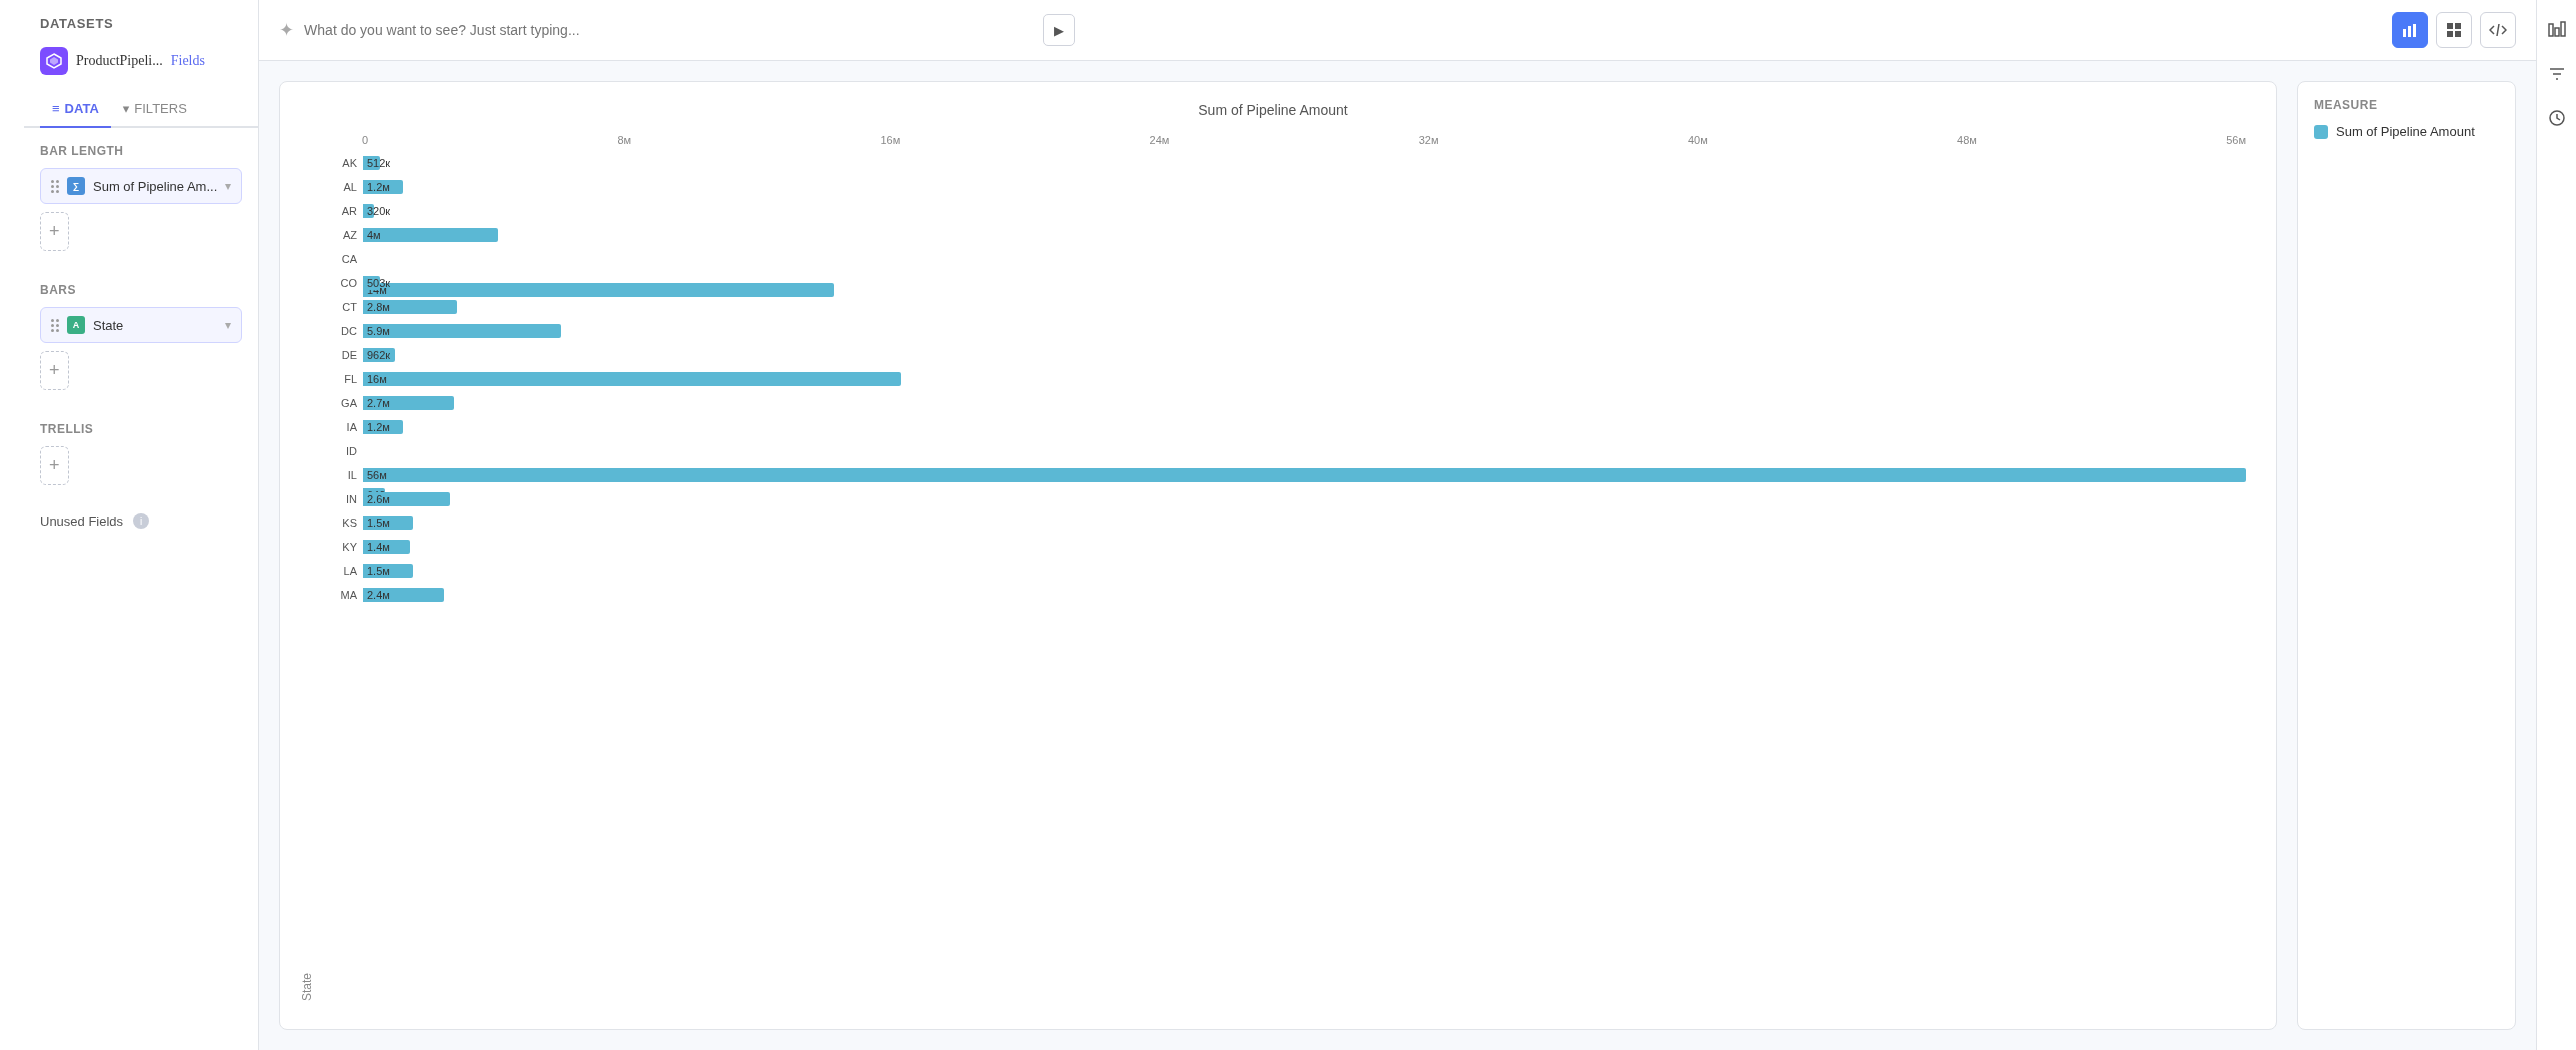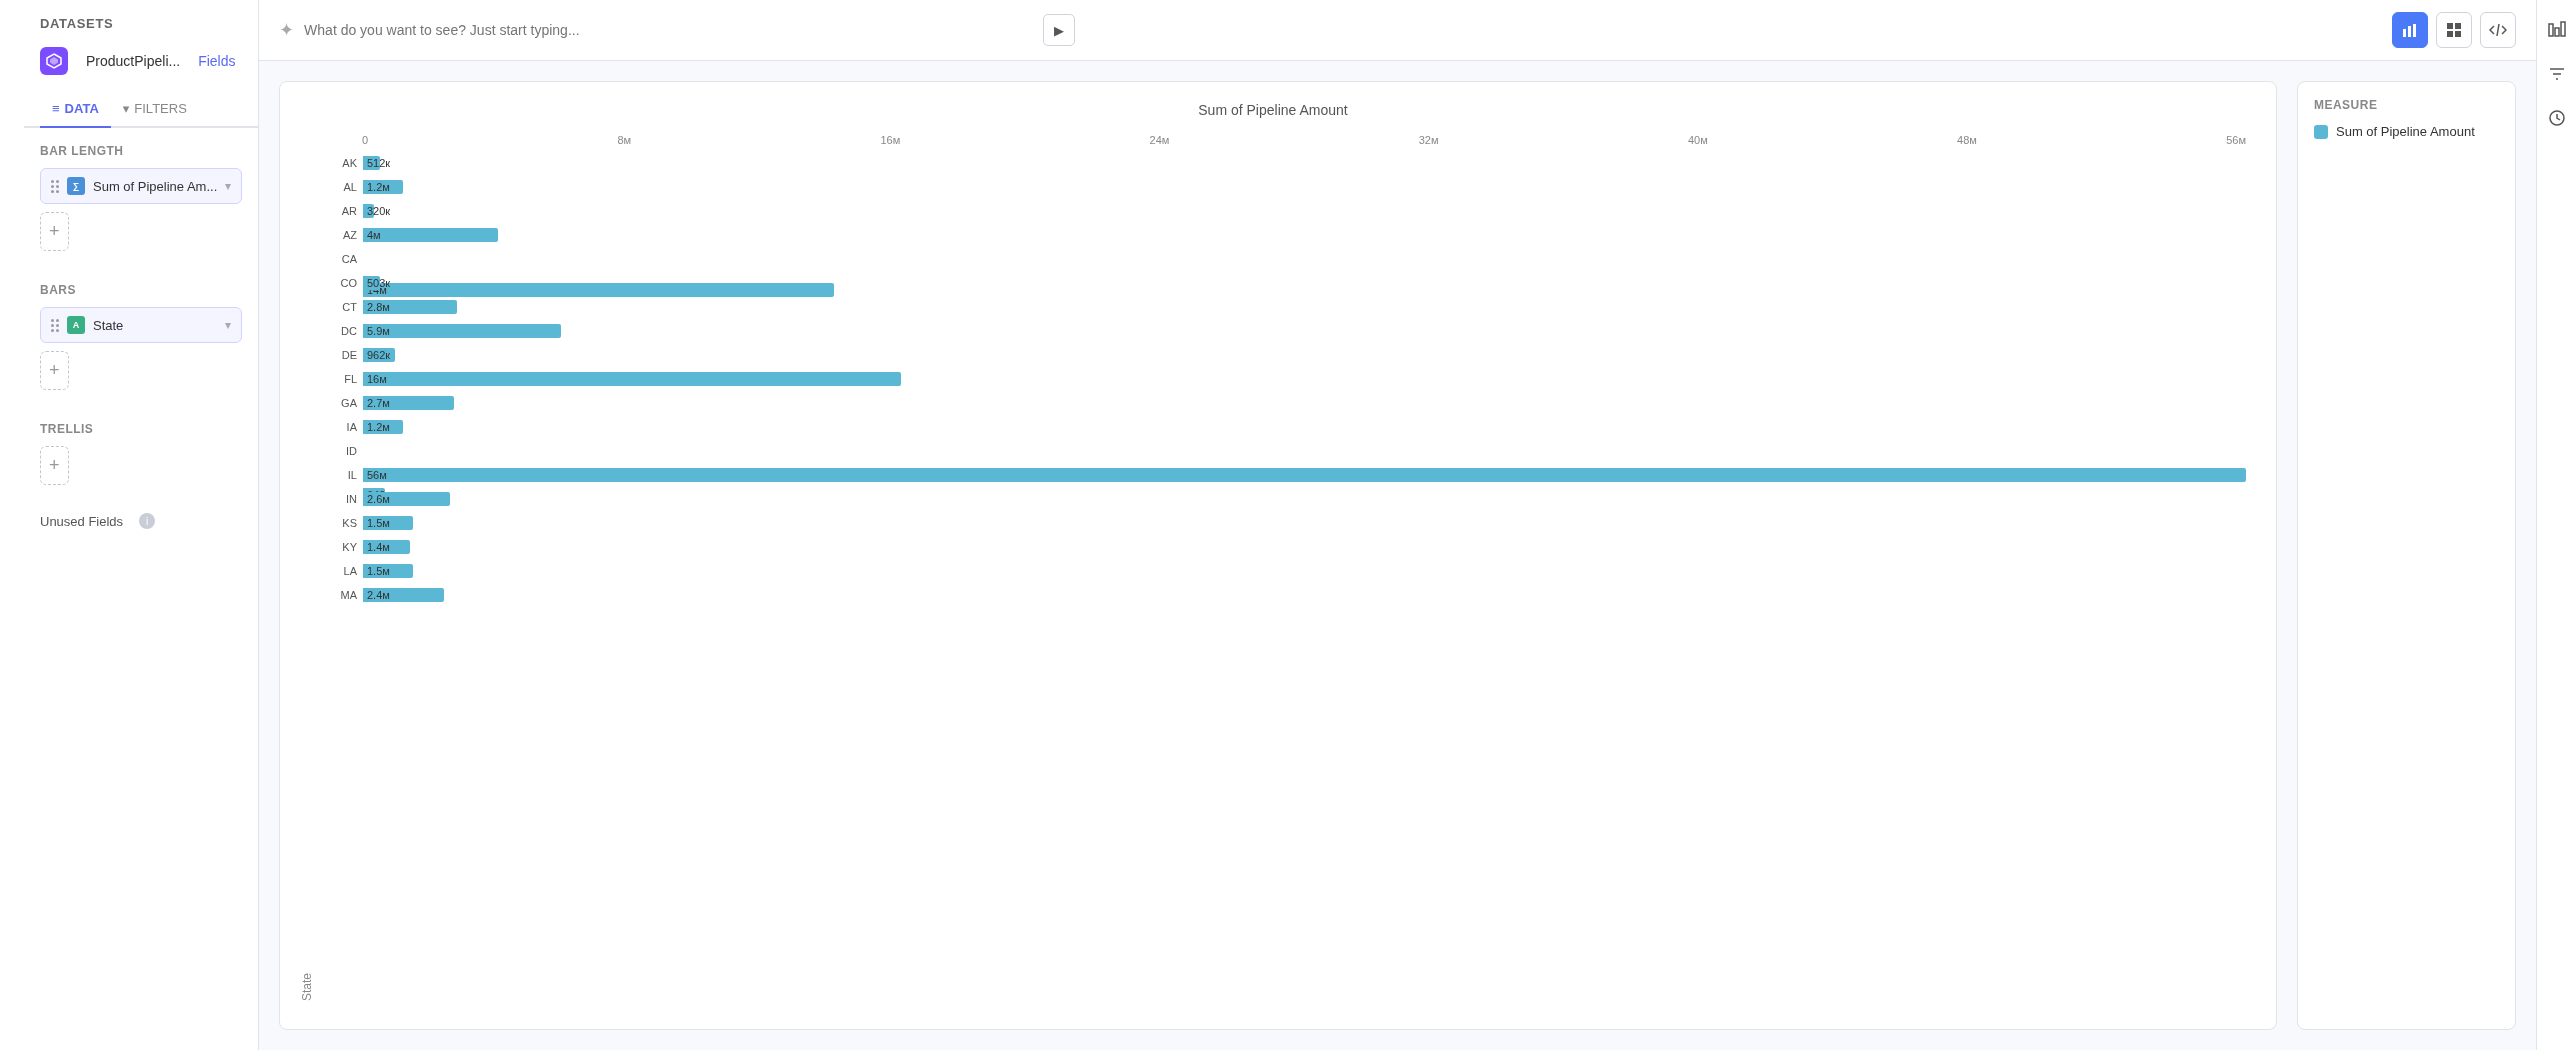--- a/index.html
+++ b/index.html
@@ -21,21 +21,22 @@
       font-size: 13px;
       color: #666;
       font-weight: 600;
       letter-spacing: 0.05em;
       text-transform: uppercase;
     }
     .sidebar-product-row {
       display: flex;
       align-items: center;
       padding: 8px 16px 16px;
-      gap: 18px;
+      gap: 8px;
+      font-family: Liberation Serif, serif;
     }
     .product-icon {
       width: 28px; height: 28px;
       background: #7c4dff;
       border-radius: 6px;
       display: flex; align-items: center; justify-content: center;
       color: white; font-size: 12px; font-weight: bold;
     }
     .product-name {
       font-size: 14px; color: #333; font-weight: 500;
@@ -105,21 +106,21 @@
       color: #999;
       font-size: 18px;
       cursor: pointer;
       margin-bottom: 8px;
       background: transparent;
     }
     .unused-section {
       padding: 12px 16px;
     }
     .unused-label {
-      display: flex; align-items: center; gap: 16px;
+      display: flex; align-items: center; gap: 10px;
       font-size: 13px; color: #555; font-weight: 500;
     }
     .info-icon {
       width: 16px; height: 16px; border-radius: 50%;
       background: #c8cdd8; color: white;
       display: flex; align-items: center; justify-content: center;
       font-size: 10px; cursor: pointer;
     }
 
     

